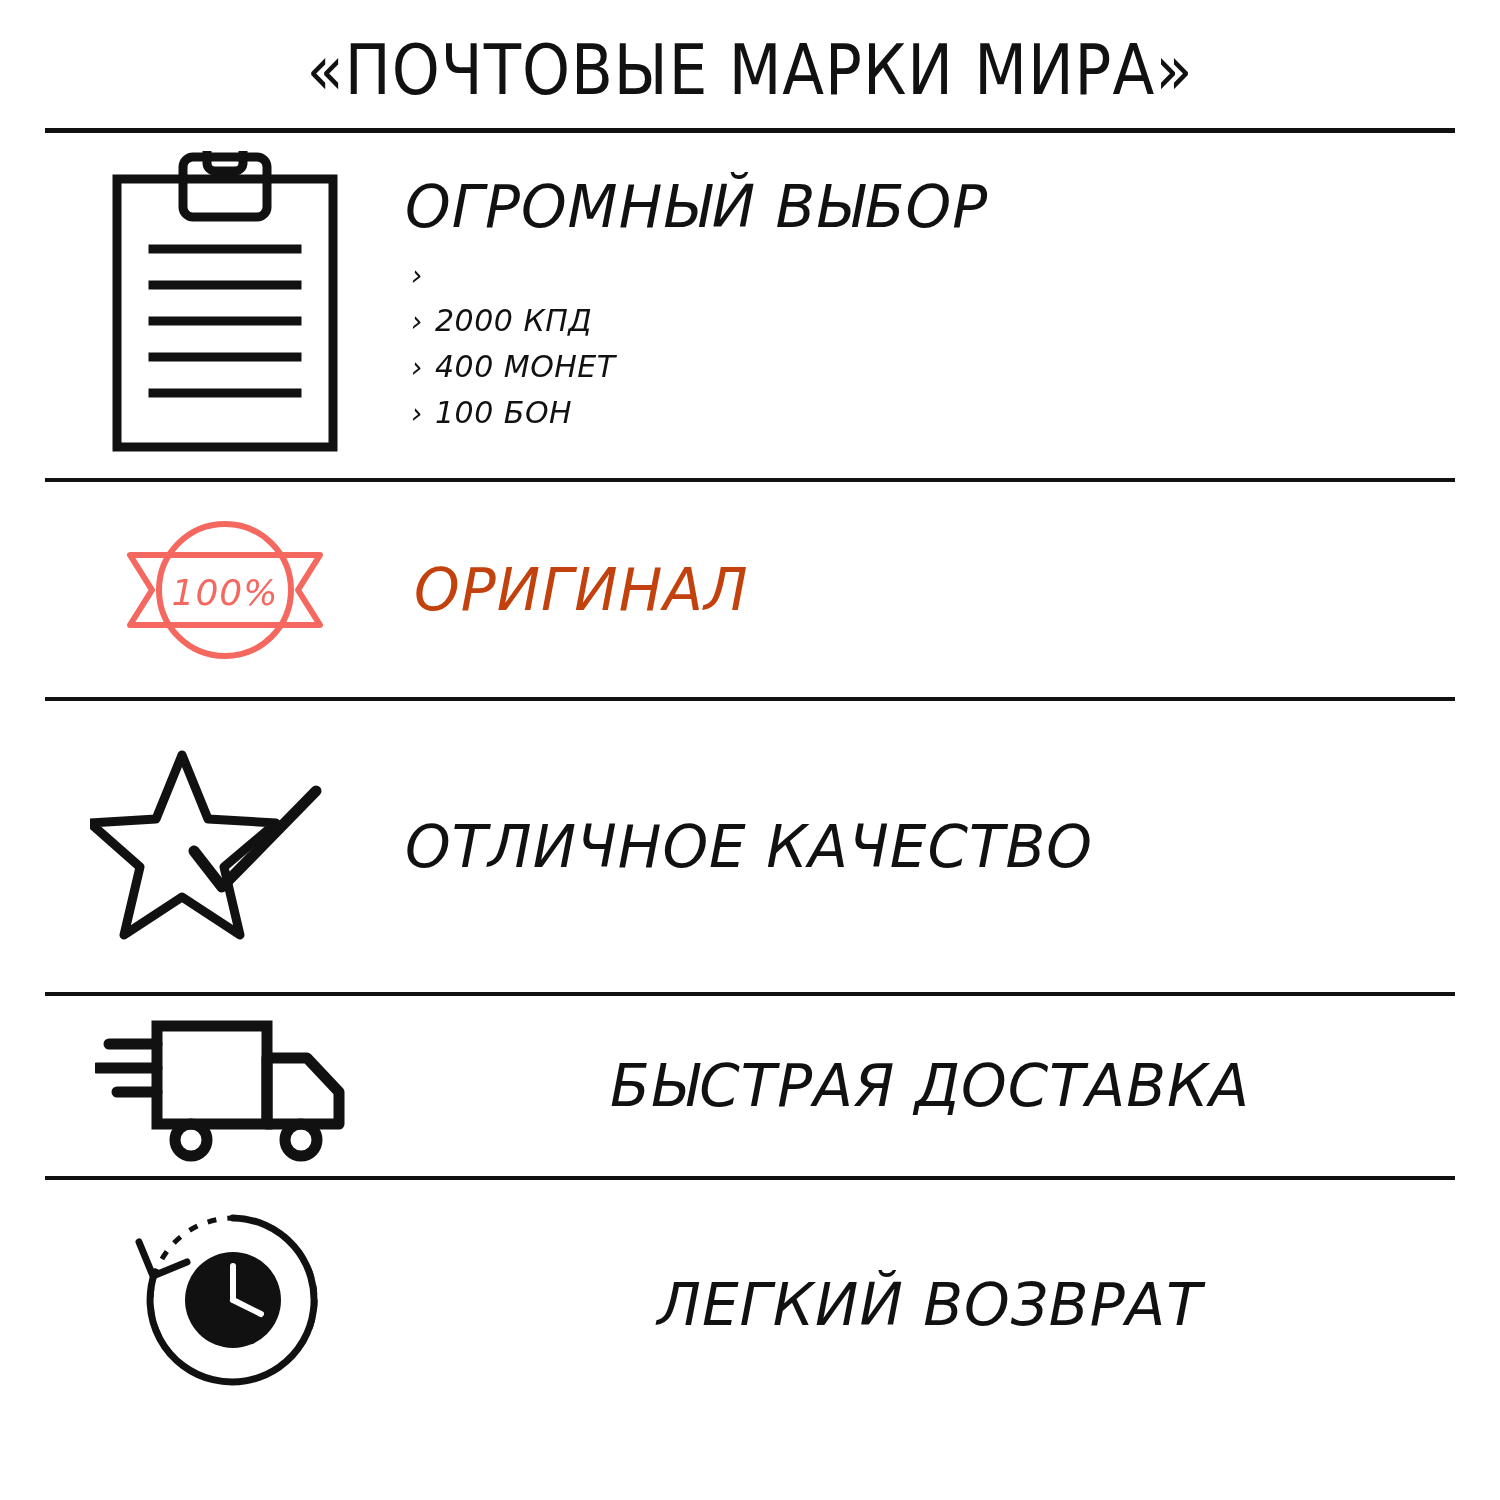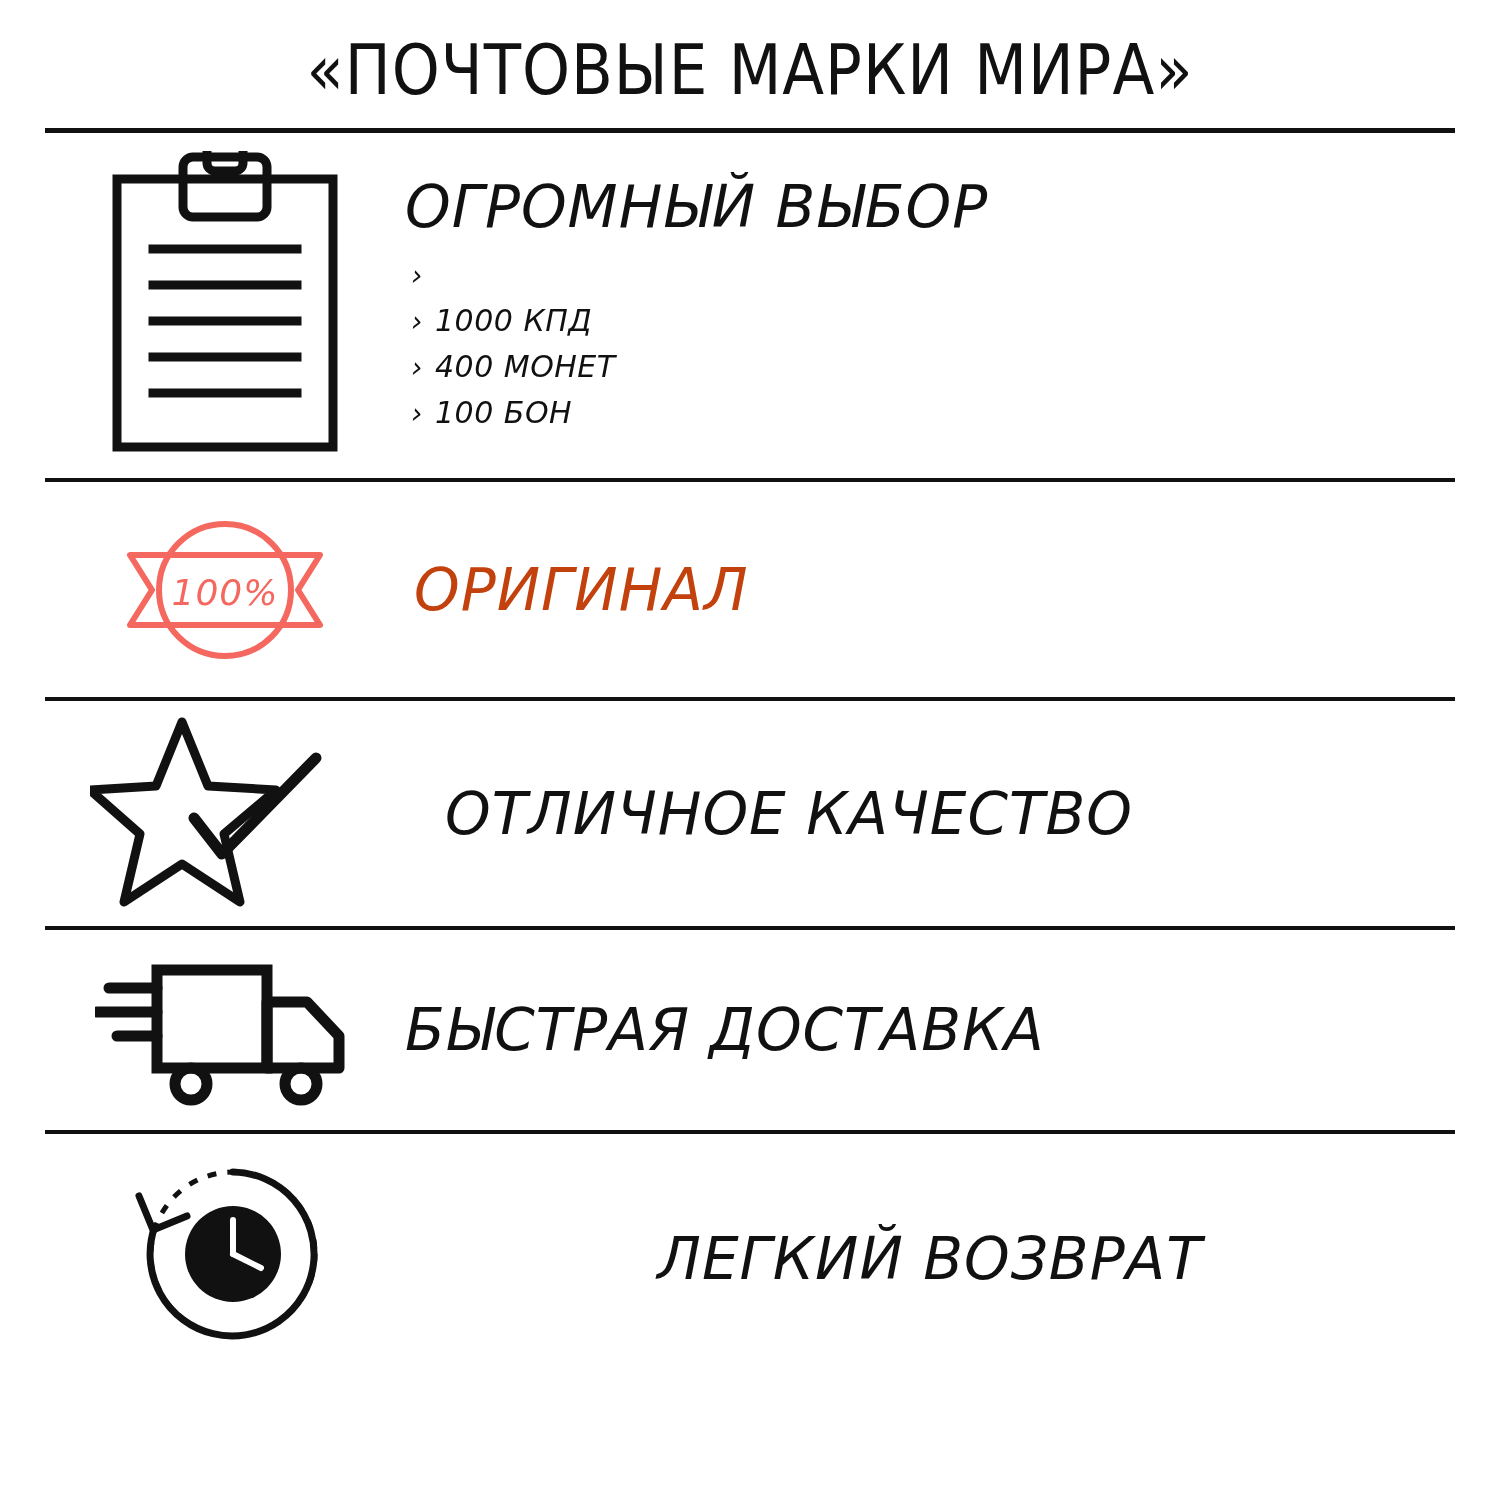--- a/index.html
+++ b/index.html
@@ -90,22 +90,22 @@
   .chev {
     display: inline-block;
     width: 24px;
     font-size: 28px;
     line-height: 45px;
     color: #111111;
   }
 
   .row-1 { height: 345px; }
   .row-2 { height: 215px; gap: 9px; }
-  .row-3 { height: 225px; gap: 40px; }
-  .row-4 { height: 200px; }
+  .row-3 { height: 291px; }
+  .row-4 { height: 180px; text-align: center; }
   .row-5 { height: 250px; text-align: center; }
 
   svg { display: block; }
 </style>
 </head>
 <body>
 
 <div class="page">
 
   <div class="header">
@@ -127,21 +127,21 @@
       </svg>
     </div>
     <div class="text-cell">
       <div class="feature-title">ОГРОМНЫЙ ВЫБОР</div>
       <ul class="bullets">
         <li>
           <span class="chev">›</span>
         </li>
         <li>
           <span class="chev">›</span>
-          <span>1000 КПД</span>
+          <span>2000 КПД</span>
         </li>
         <li>
           <span class="chev">›</span>
           <span>400 МОНЕТ</span>
         </li>
         <li>
           <span class="chev">›</span>
           <span>100 БОН</span>
         </li>
       </ul>

